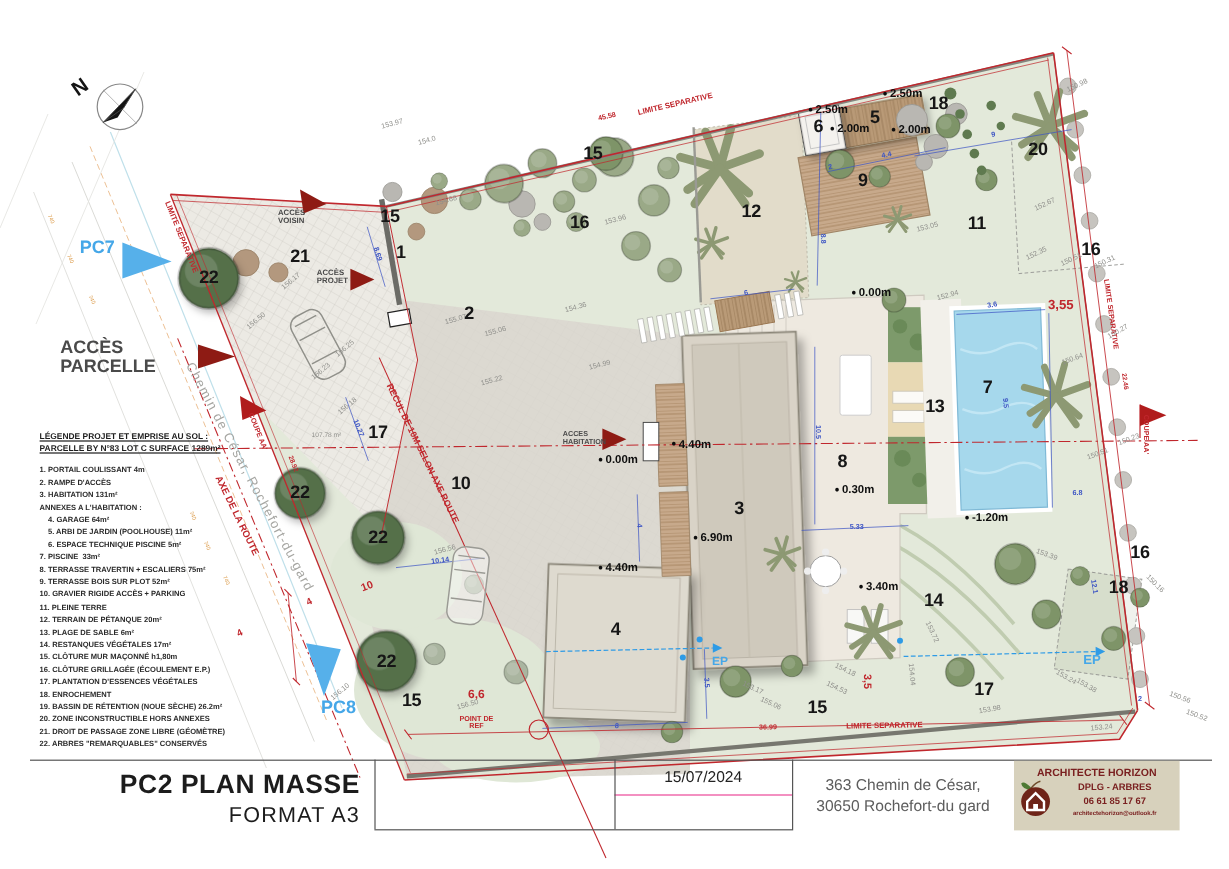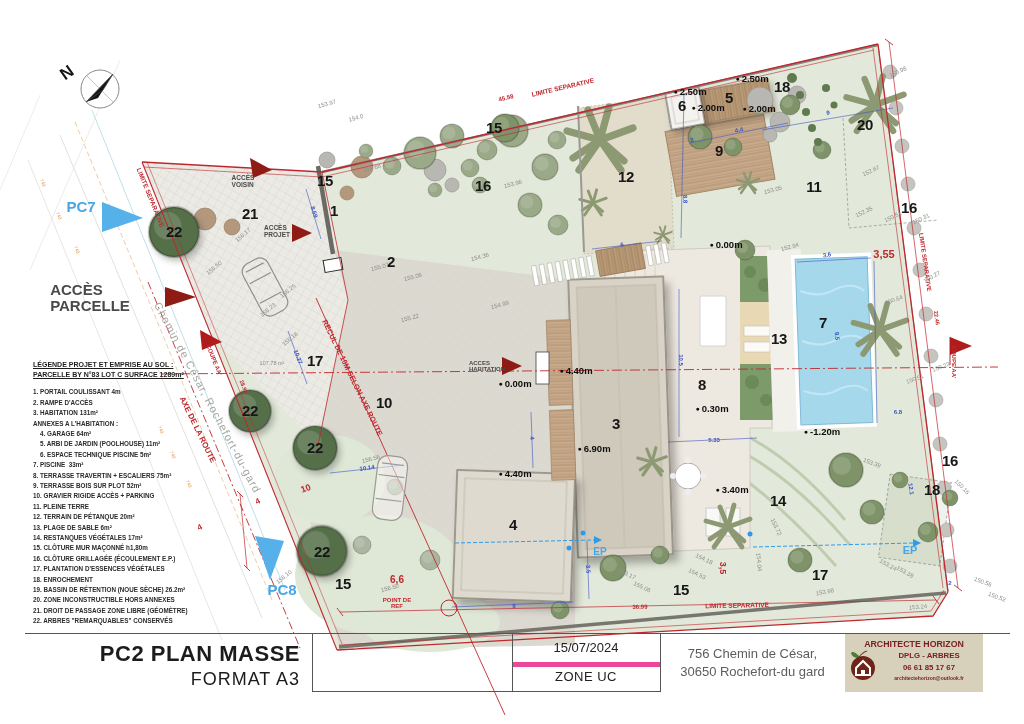--- a/index.html
+++ b/index.html
@@ -24,21 +24,21 @@
   .legend .lg-item{font-size:6.3px;font-weight:700;line-height:10.4px;white-space:pre;color:#2a2a2a;}
   
   .titleblock{position:absolute;left:0;top:633px;width:1024px;height:91px;z-index:3;}
   .tb-topline{position:absolute;left:25px;top:0;width:985px;height:0;border-top:1.5px solid #555;}
   .tb-title{position:absolute;left:40px;top:8px;width:260px;text-align:right;color:#1c1c1c;}
   .tb-main{font-size:22px;font-weight:800;letter-spacing:.5px;}
   .tb-sub{font-size:18px;font-weight:400;letter-spacing:1px;margin-top:2px;}
   .tb-cell{position:absolute;display:flex;align-items:center;justify-content:center;color:#222;}
   .c-scale{left:312px;top:0;width:200px;height:29px;border-bottom:1px solid #555;font-size:12px;}
   .c-section{left:312px;top:29px;width:200px;height:29px;font-size:10.5px;}
-  .c-date{left:512px;top:0;width:148px;height:29px;border-bottom:5px solid #ec4899;font-size:13px;}
+  .c-date{left:512px;top:0;width:148px;height:29px;border-bottom:1px solid #ec4899;font-size:13px;}
   .c-zone{left:512px;top:29px;width:148px;height:29px;font-size:13px;letter-spacing:.5px;}
   .tb-vline{position:absolute;top:0;height:58px;width:0;border-left:1px solid #555;}
   .tb-address{position:absolute;left:665px;top:12px;width:175px;text-align:center;color:#5d5d5d;font-size:13px;line-height:1.35;}
   .tb-logo{position:absolute;left:845px;top:1px;width:138px;height:58px;background:#d7d1bc;color:#7a2020;}
   .tb-logo .lg-name{position:absolute;left:0;top:5px;width:138px;text-align:center;font-size:8.8px;font-weight:800;}
   .tb-logo .lg-dplg{position:absolute;left:30px;top:17px;width:108px;text-align:center;font-size:7.8px;font-weight:800;}
   .tb-logo .lg-phone{position:absolute;left:30px;top:29px;width:108px;text-align:center;font-size:7.8px;font-weight:600;}
   .tb-logo .lg-mail{position:absolute;left:30px;top:41px;width:108px;text-align:center;font-size:5px;font-weight:600;}
   .logo-ic{position:absolute;left:4px;top:14px;}
 </style>
@@ -557,27 +557,26 @@
       </div>
 </div>
 
 <div class="titleblock">
   <div class="tb-topline"></div>
   <div class="tb-title">
     <div class="tb-main">PC2 PLAN MASSE</div>
     <div class="tb-sub">FORMAT A3</div>
   </div>
   <div class="tb-cell c-date">15/07/2024</div>
-  <div class="tb-cell c-zone">ZONE UC</div>
   <div class="tb-vline" style="left:312px"></div>
   <div class="tb-vline" style="left:512px"></div>
   <div class="tb-vline" style="left:660px;height:59px"></div>
   <div style="position:absolute;left:312px;top:58px;width:348px;border-top:1px solid #555"></div>
   <div class="tb-address">
-    <div>756 Chemin de César,</div>
+    <div>363 Chemin de César,</div>
     <div>30650 Rochefort-du gard</div>
   </div>
   <div class="tb-logo">
     <svg class="logo-ic" width="30" height="34" viewBox="0 0 30 34">
       <path d="M10,8 Q4,2 2,5 Q3,10 10,10 Z" fill="#4e7a34"></path>
       <path d="M10,9 Q14,4 18,3" stroke="#6e4a2a" stroke-width="1.2" fill="none"></path>
       <circle cx="14" cy="20" r="12" fill="#6e2418"></circle>
       <path d="M7,20 L14,13 L21,20 L21,27 L7,27 Z" fill="none" stroke="#fff" stroke-width="2"></path>
       <rect x="12" y="22" width="4" height="5" fill="#fff"></rect>
     </svg>

